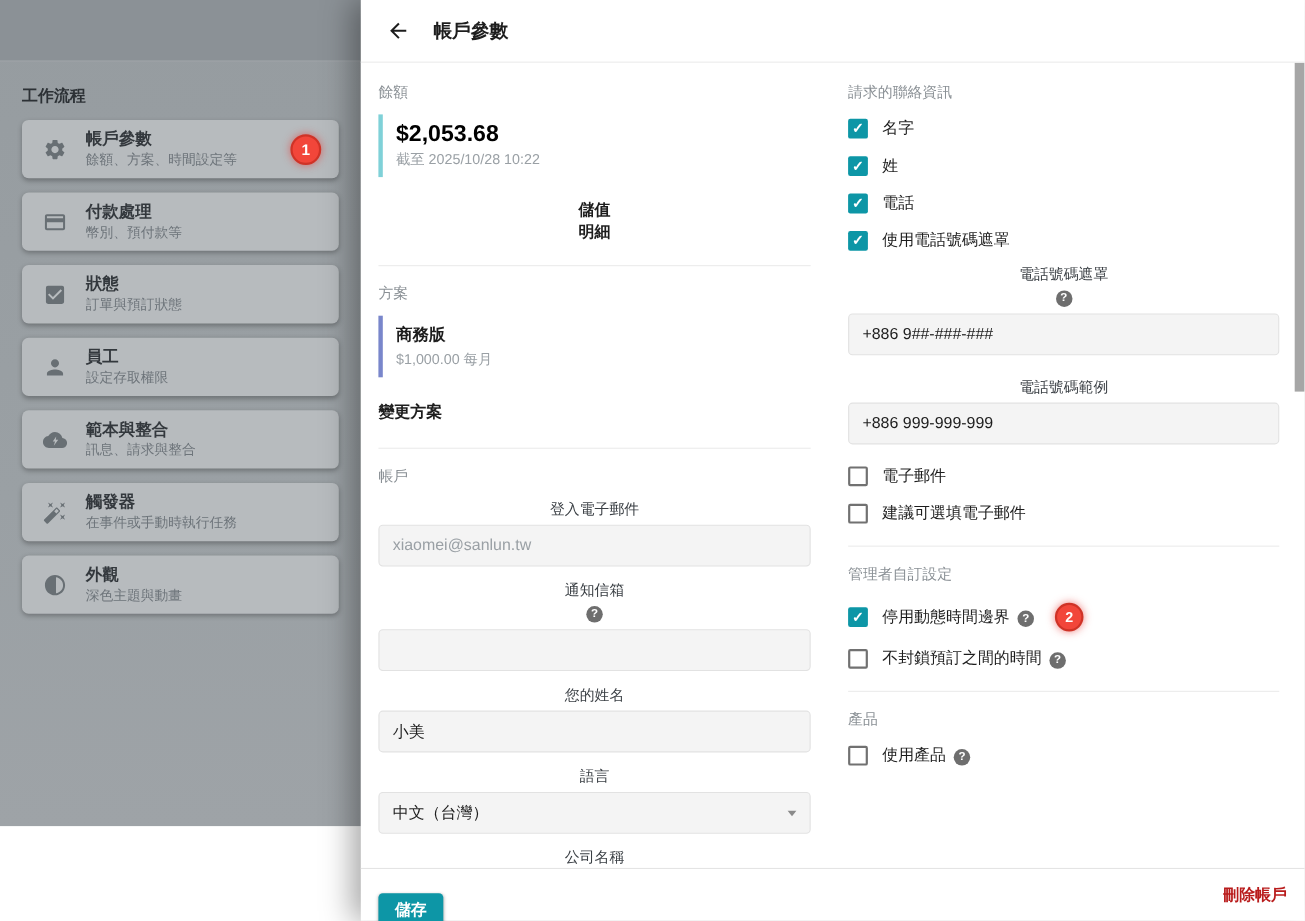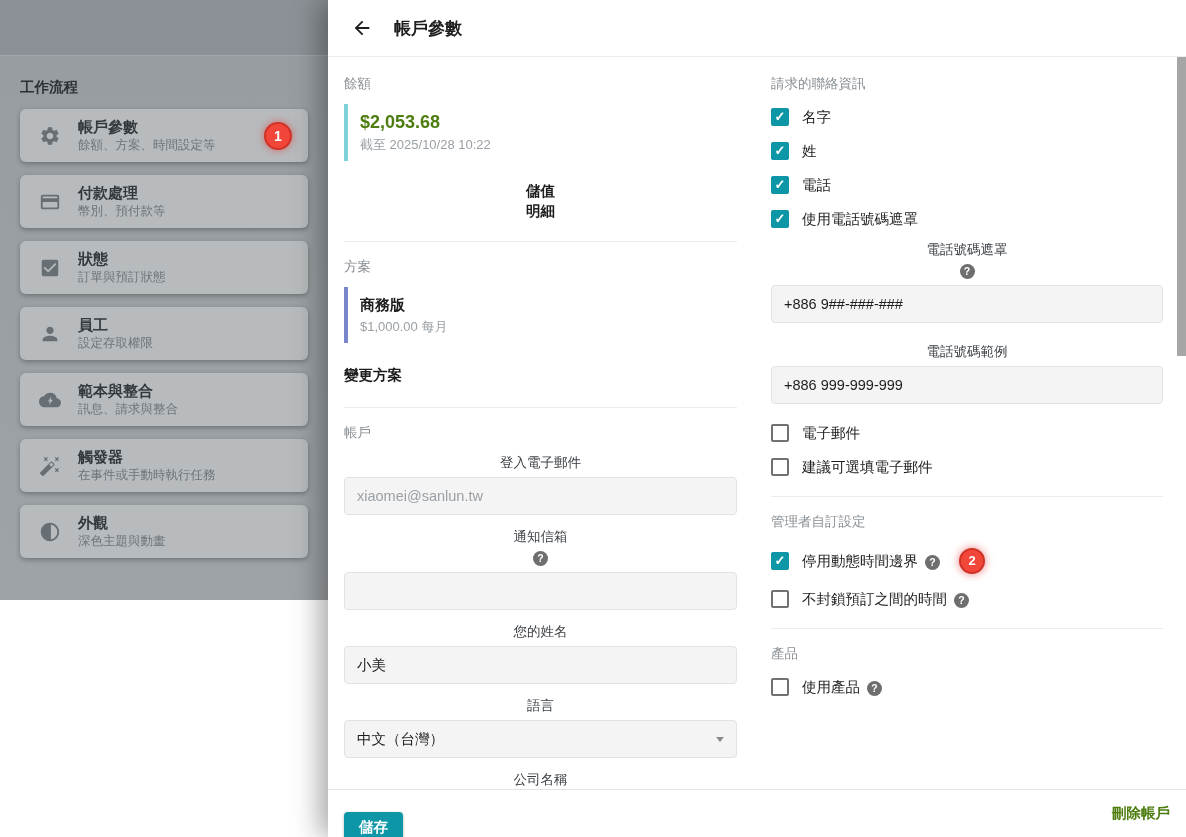--- a/index.html
+++ b/index.html
@@ -1,20 +1,20 @@
 <!DOCTYPE html>
 <html><head>
 <meta charset="utf-8">
 <style>
   * { margin:0; padding:0; box-sizing:border-box; }
   html,body { width:1186px; height:837px; overflow:hidden;
     font-family:"Liberation Sans", sans-serif; background:#fff; }
 
   
-  .left-region { position:absolute; left:0; top:0; width:328px; height:600px;
+  .left-region { position:absolute; left:0; top:0; width:328px; height:751px;
     background:linear-gradient(180deg,#969ca0 0%,#9aa0a4 60%,#9ea3a7 100%); }
   .topbar { height:56px; background:#8b9196; border-bottom:1px solid rgba(255,255,255,0.22); }
   .sidebar-heading { margin:22px 0 12px 20px; font-size:14.5px; font-weight:bold; color:#2c3135; }
   .cards { padding:0 20px; display:flex; flex-direction:column; gap:13px; }
   .card { height:53px; background:#b7bbbe; border-radius:6px;
     box-shadow:0 2px 5px rgba(0,0,0,0.28); display:flex; align-items:center;
     padding:0 14px; position:relative; cursor:pointer; }
   .card .icn { width:24px; height:24px; margin:0 16px 0 4px; color:#686f74; flex:none; display:flex; align-items:center; justify-content:center; }
   .card .icn svg { width:22px; height:22px; fill:currentColor; }
   .card-txt { display:flex; flex-direction:column; gap:2px; }
@@ -40,21 +40,21 @@
 
   .drawer-body { flex:1; display:flex; padding-left:16px; overflow:hidden; position:relative; }
   .col-left { width:393px; flex:none; }
   .col-right { width:392px; flex:none; margin-left:34px; }
 
   .section-label { font-size:13.5px; color:#8a9095; margin-top:16px; line-height:17px; }
   .section-label.first { margin-top:18px; }
 
   .accent-card { margin-top:12px; padding:7px 0 7px 12px; border-left:4px solid #7fd1d8; }
   .accent-card.plan { border-left-color:#7986cb; }
-  .amount { font-size:18px; font-weight:bold; color:#4d7c0f; line-height:22px; }
+  .amount { font-size:21px; font-weight:bold; color:#000000; line-height:22px; }
   .muted-line { font-size:13px; color:#9aa0a5; margin-top:3px; line-height:18px; }
   .plan-name { font-size:15px; font-weight:bold; color:#1d1d1d; line-height:21px; }
 
   .btn-row { margin-top:20px; display:flex; justify-content:space-between; align-items:center;flex-direction:column; }
   .flat-btn { font-size:14.5px; font-weight:bold; color:#1d1d1d; cursor:pointer;
     line-height:20px; border-radius:4px; }
   .change-btn { margin-top:22px; display:inline-block; }
 
   .divider { height:1px; background:#ececec; margin-top:20px; }
   .divider.l2 { margin-top:22px; }
@@ -80,21 +80,21 @@
   .cb.checked { background:#0d96a6; color:#fff; display:flex; align-items:center;
     justify-content:center; font-size:13px; font-weight:bold; }
   .cb.un { background:#fff; border:2px solid #717171; }
   .chk-row .num-badge { width:26px; height:26px; margin-left:6px; font-size:13px; }
 
   .drawer-footer { height:48px; flex:none; border-top:1px solid #e4e4e4;
     display:flex; align-items:center; justify-content:space-between; padding:0 16px; }
   .save-btn { background:#0d96a6; color:#fff; font-size:14.5px; font-weight:bold;
     height:31px; padding:0 15px; border:none; border-radius:4px; cursor:pointer;
     box-shadow:0 1px 3px rgba(0,0,0,0.3); display:flex; align-items:center;margin-top:28px; }
-  .delete-btn { font-size:14.5px; font-weight:bold; color:#4d7c0f; cursor:pointer;padding-left:44px; }
+  .delete-btn { font-size:14.5px; font-weight:bold; color:#b91c1c; cursor:pointer;padding-left:44px; }
 
   .scroll-thumb { position:absolute; right:0; top:0; width:9px; height:299px; background:#a6a6a6; }
 </style>
 </head>
 <body>
 
 <div class="left-region">
   <div class="topbar"></div>
   <div class="sidebar-heading">工作流程</div>
 

